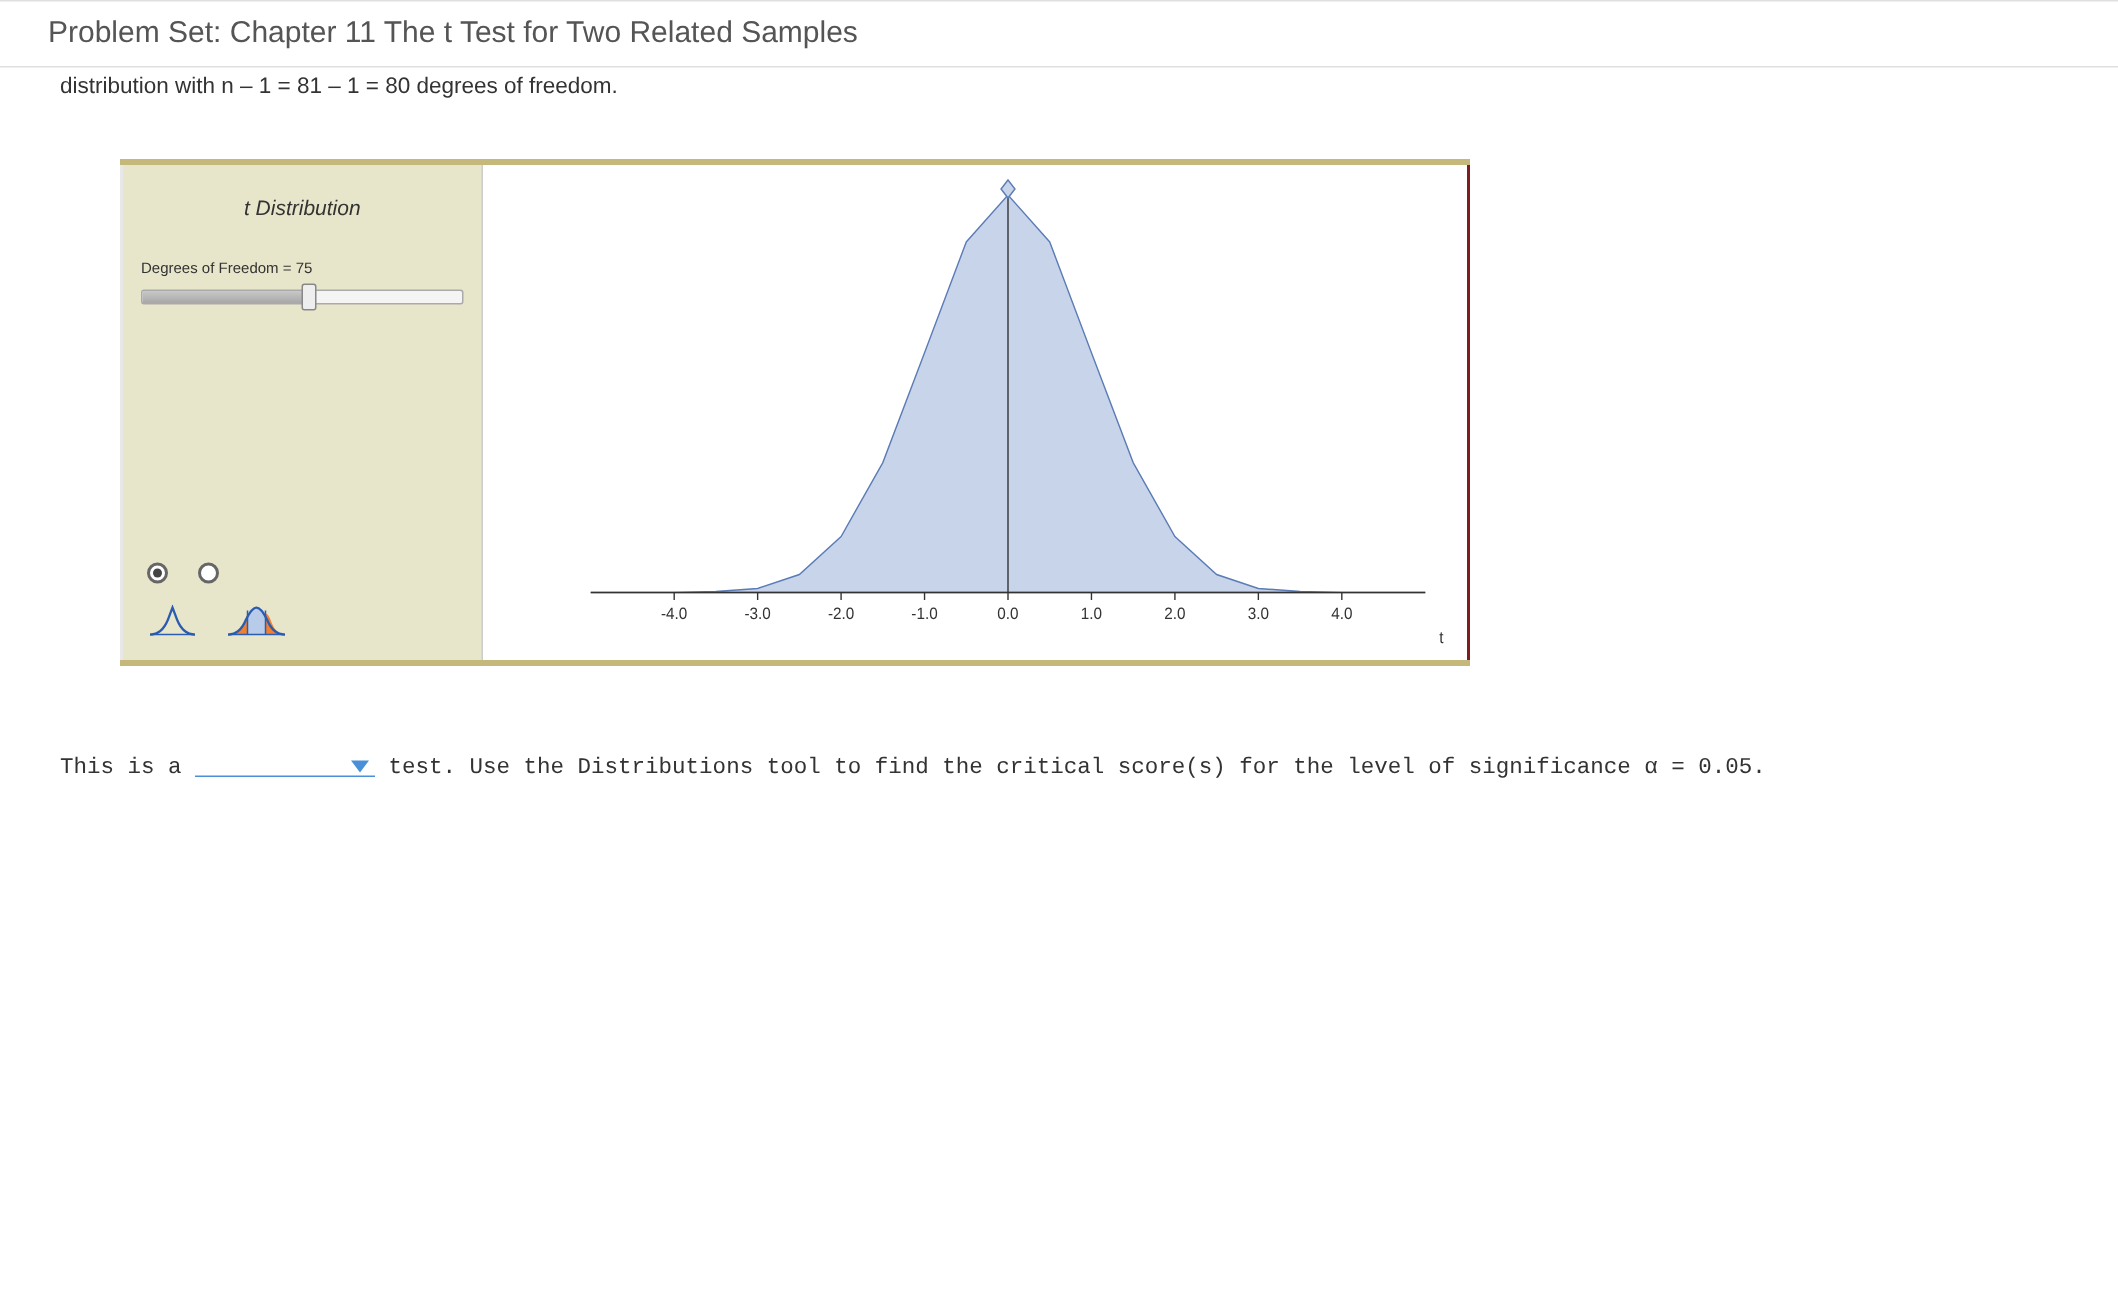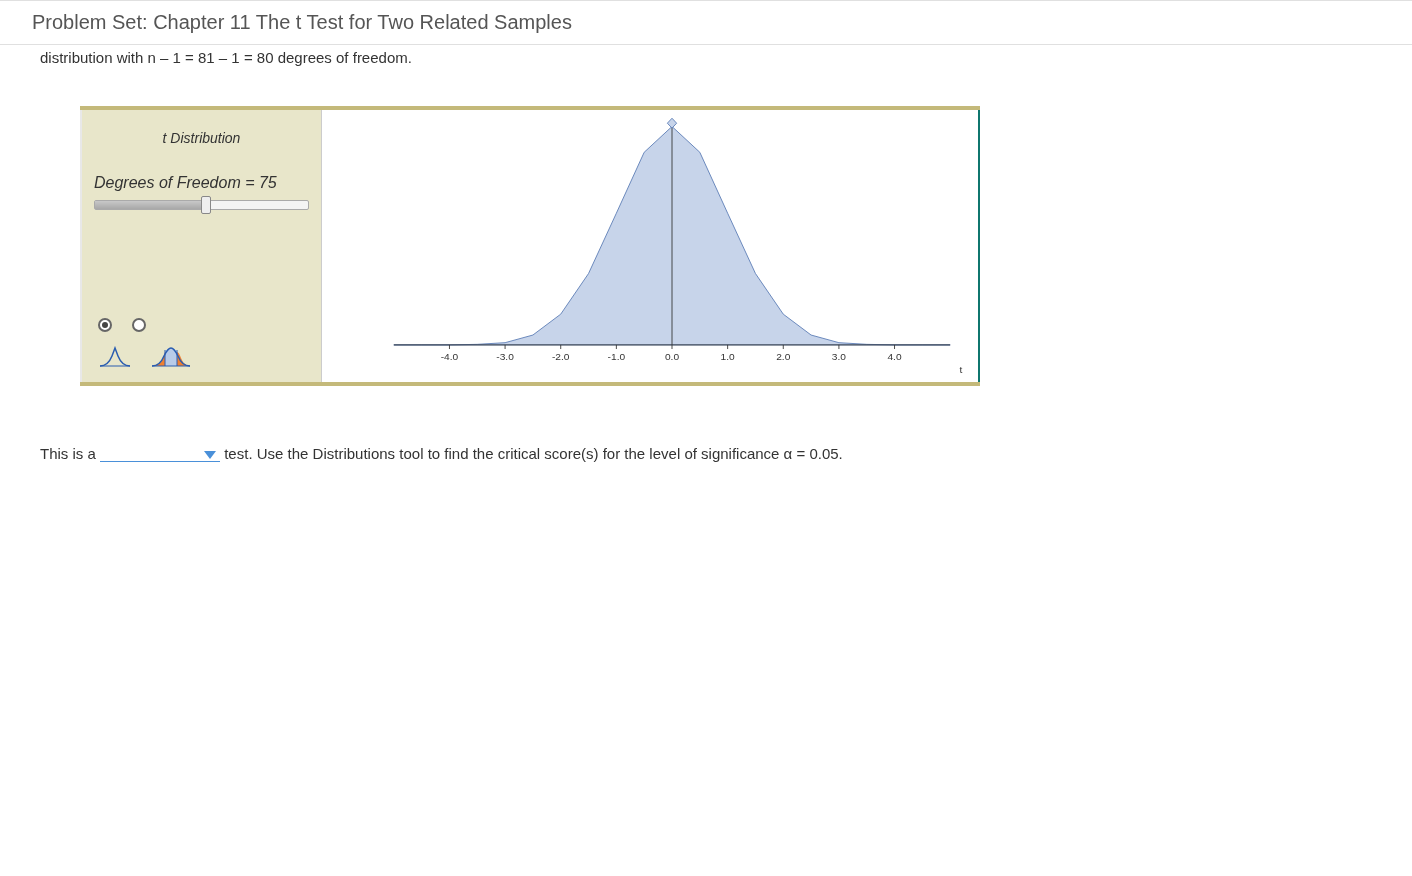--- a/index.html
+++ b/index.html
@@ -32,42 +32,41 @@
   .hr-bar {
     height: 4px;
     background: #c4b97a;
     width: 900px;
     margin: 0;
   }
   .tool-box {
     display: flex;
     width: 900px;
     border-left: 2px solid #e8e8e8;
-    border-right: 2px solid #0f766e;
+    border-right: 2px solid #7f1d1d;
     gap: 44px;
   }
   .side-panel {
     width: 240px;
     background: #e8e6ca;
     border-right: 1px solid #ccc;
     position: relative;
     padding-top: 20px;
     display: flex;
     flex-direction: column;
   }
   .side-title {
     text-align: center;
     font-style: italic;
     font-size: 14px;
     color: #333;
     margin-bottom: 28px;
   }
   .df-label {
-    font-style: italic;
-    font-size: 16px;
+    font-size: 10px;
     color: #333;
     margin-left: 12px;
     margin-bottom: 8px;
   }
   .slider-row {
     margin: 0 12px;
     position: relative;
     height: 20px;
   }
   .slider-track-outer {
@@ -119,21 +118,21 @@
   .icon-row {
     display: flex;
     gap: 18px;
     padding: 6px 16px 10px 16px;
     align-items: center;
   }
   .chart-area {
     flex: 1;
     background: #fff;
     position: relative;
-    height: 272px;
+    height: 330px;
   }
   .chart-svg {
     width: 100%;
     height: 100%;
     display: block;
   }
   .axis-tick-label {
     font-size: 11px;
     fill: #333;
     text-anchor: middle;
@@ -142,20 +141,21 @@
   .axis-title {
     font-size: 11px;
     fill: #333;
     font-family: Arial, sans-serif;
   }
   .question-text {
     font-size: 15px;
     color: #333;
     line-height: 2.4;
     margin-top: 50px;
+    font-family: Liberation Mono, monospace;
   }
   .para {
     margin-bottom: 28px;
   }
   .dropdown-blank {
     display: inline-flex;
     align-items: center;
     border-bottom: 1px solid #4a90d9;
     min-width: 80px;
     padding: 0 4px 2px 4px;

